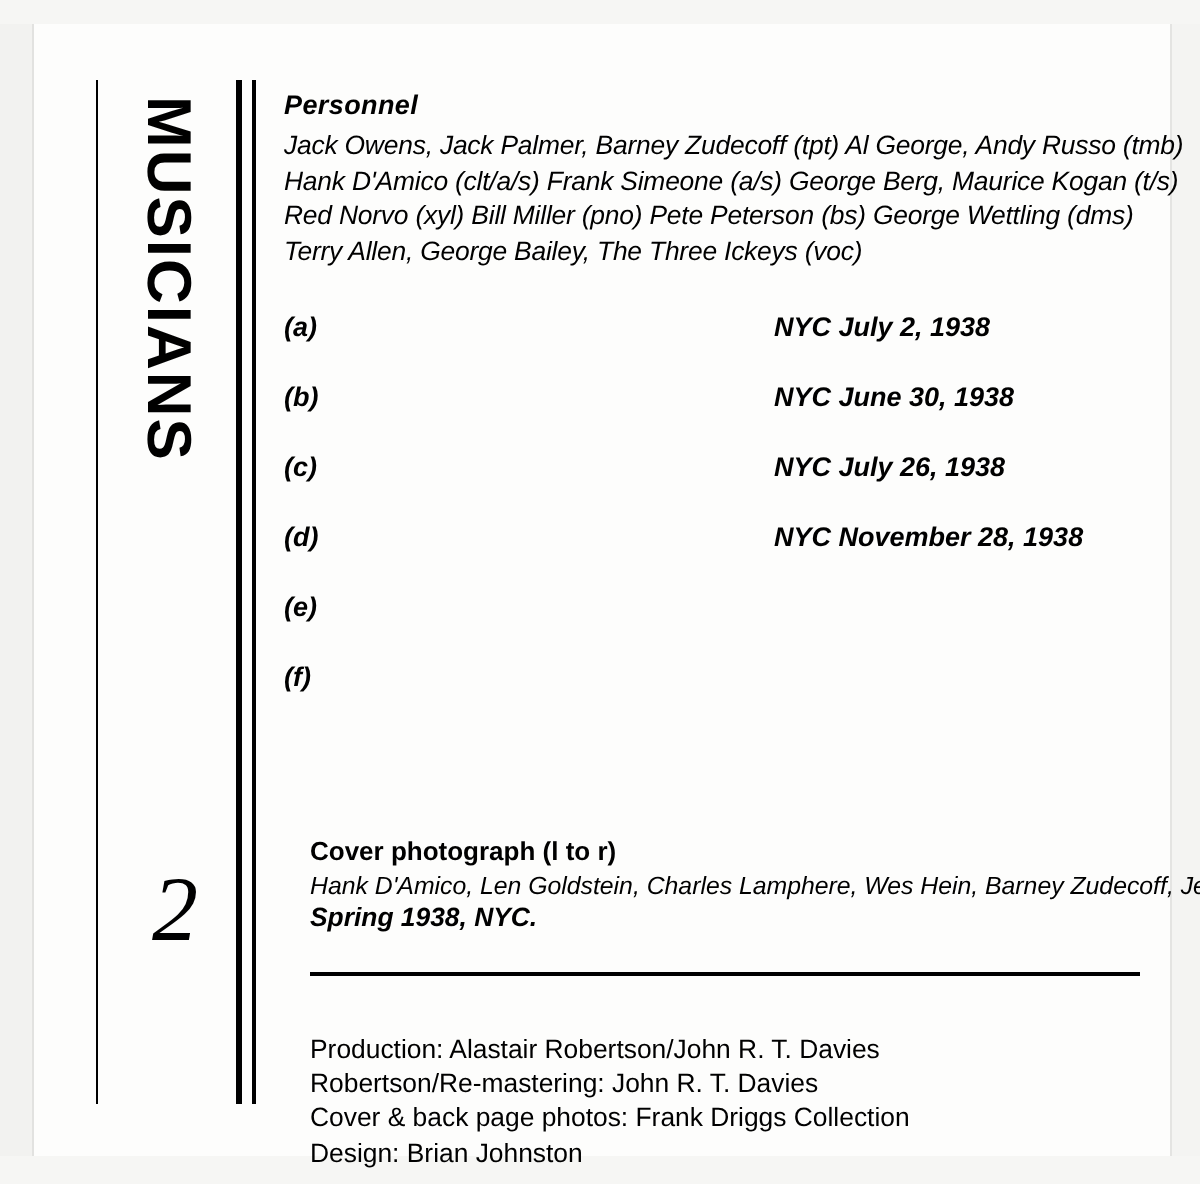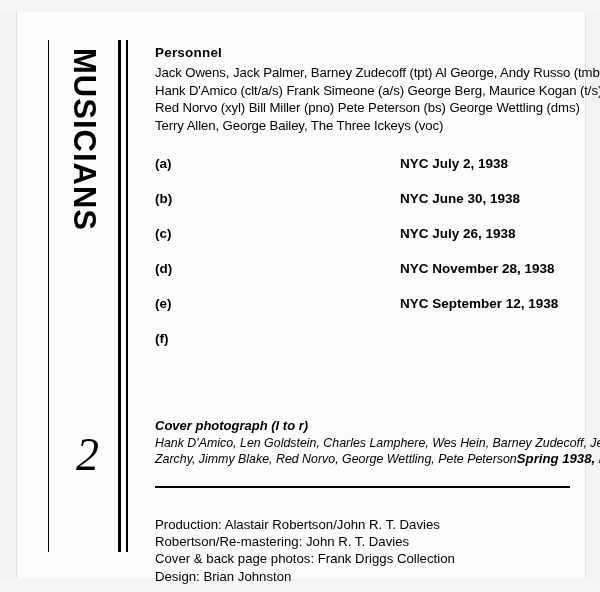--- a/index.html
+++ b/index.html
@@ -105,23 +105,24 @@
     font-family: "Liberation Serif", serif;
     font-size: 46px;
     font-style: italic;
     color: #000;
     line-height: 1;
   }
 
   
   .content {
     position: absolute;
-    left: 155px;
+    left: 142px;
     top: 45px;
     width: 410px;
+    font-style: italic;
   }
 
   .heading {
     font-weight: bold;
     font-size: 13.5px;
     margin: 0 0 4px 0;
     letter-spacing: 0.2px;
   }
   .personnel-line {
     font-size: 13.2px;
@@ -149,21 +150,20 @@
     white-space: nowrap;
   }
 
   .cover-block {
     position: absolute;
     left: 155px;
     top: 418px;
     width: 415px;
   }
   .cover-heading {
-    font-style: italic;
     font-weight: bold;
     font-size: 13px;
     margin-bottom: 2px;
   }
   .cover-names {
     font-style: italic;
     font-size: 12.4px;
     line-height: 16px;
     white-space: nowrap;
   }
@@ -240,33 +240,31 @@
       <div class="session-row">
         <div class="session-letter">(c)</div>
         <div class="session-place">NYC July 26, 1938</div>
       </div>
       <div class="session-row">
         <div class="session-letter">(d)</div>
         <div class="session-place">NYC November 28, 1938</div>
       </div>
       <div class="session-row">
         <div class="session-letter">(e)</div>
-        <div class="session-place">NYC September 12, 1938</div>
       </div>
       <div class="session-row">
         <div class="session-letter">(f)</div>
       </div>
     </div>
   </div>
 
   <div class="cover-block">
     <div class="cover-heading">Cover photograph (l to r)</div>
     <div class="cover-names">Hank D'Amico, Len Goldstein, Charles Lamphere, Wes Hein, Barney Zudecoff, Jerry Jerome, Zeke</div>
     <div class="cover-names-row2">
-      <div class="cover-names">Zarchy, Jimmy Blake, Red Norvo, George Wettling, Pete Peterson</div>
       <div class="cover-date">Spring 1938, NYC.</div>
     </div>
   </div>
 
   <div class="divider"></div>
 
   <div class="credits">
     <div class="credit-line">Production: Alastair Robertson/John R. T. Davies</div>
     <div class="credit-line">Robertson/Re-mastering: John R. T. Davies</div>
     <div class="credit-line">Cover &amp; back page photos: Frank Driggs Collection</div>

